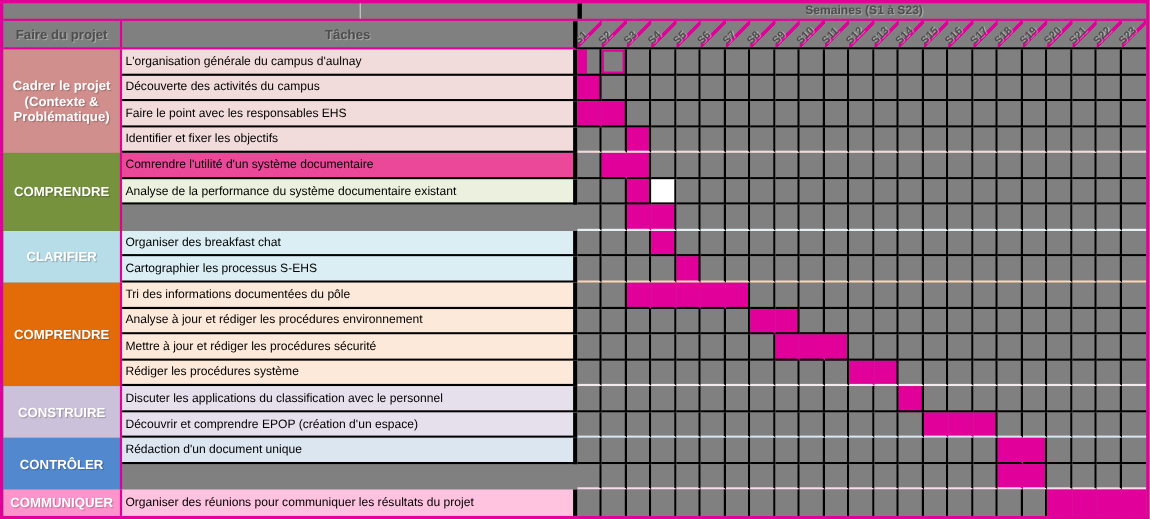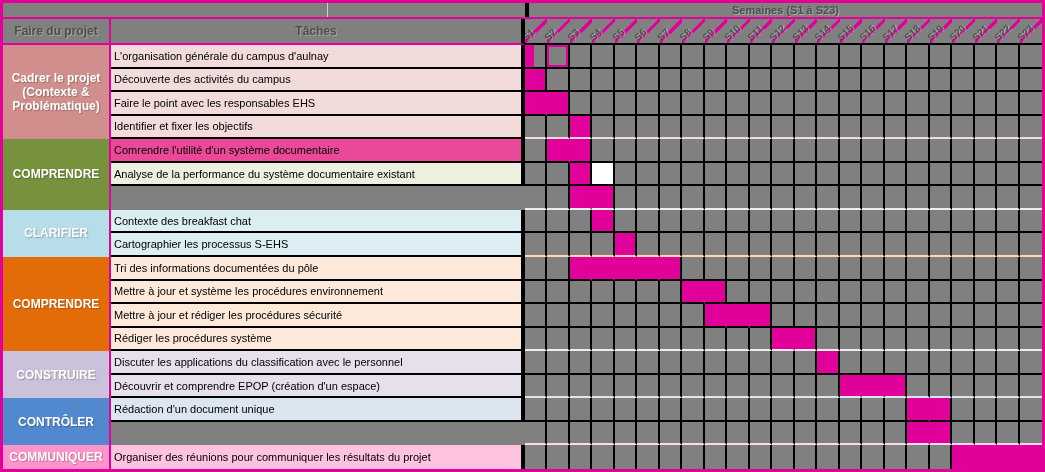--- a/index.html
+++ b/index.html
@@ -326,21 +326,21 @@
       <div class="g-cell" style="grid-area: 7 / 16; border-bottom-color: rgb(230, 239, 244);"></div>
       <div class="g-cell" style="grid-area: 7 / 17; border-bottom-color: rgb(230, 239, 244);"></div>
       <div class="g-cell" style="grid-area: 7 / 18; border-bottom-color: rgb(230, 239, 244);"></div>
       <div class="g-cell" style="grid-area: 7 / 19; border-bottom-color: rgb(230, 239, 244);"></div>
       <div class="g-cell" style="grid-area: 7 / 20; border-bottom-color: rgb(230, 239, 244);"></div>
       <div class="g-cell" style="grid-area: 7 / 21; border-bottom-color: rgb(230, 239, 244);"></div>
       <div class="g-cell" style="grid-area: 7 / 22; border-bottom-color: rgb(230, 239, 244);"></div>
       <div class="g-cell" style="grid-area: 7 / 23; border-bottom-color: rgb(230, 239, 244);"></div>
       <div class="g-cell" style="grid-area: 7 / 24; border-bottom-color: rgb(230, 239, 244);"></div>
       <div class="g-cell last-col" style="grid-area: 7 / 25; border-bottom-color: rgb(230, 239, 244);"></div>
-      <div class="task-cell" style="grid-row: 8; background: rgb(218, 238, 243);">Contexte des breakfast chat</div>
+      <div class="task-cell" style="grid-row: 8; background: rgb(218, 238, 243);">Organiser des breakfast chat</div>
       <div class="g-cell" style="grid-area: 8 / 3;"></div>
       <div class="g-cell" style="grid-area: 8 / 4;"></div>
       <div class="g-cell" style="grid-area: 8 / 5;"></div>
       <div class="g-cell fill" style="grid-area: 8 / 6;"></div>
       <div class="g-cell" style="grid-area: 8 / 7;"></div>
       <div class="g-cell" style="grid-area: 8 / 8;"></div>
       <div class="g-cell" style="grid-area: 8 / 9;"></div>
       <div class="g-cell" style="grid-area: 8 / 10;"></div>
       <div class="g-cell" style="grid-area: 8 / 11;"></div>
       <div class="g-cell" style="grid-area: 8 / 12;"></div>
@@ -398,21 +398,21 @@
       <div class="g-cell" style="grid-area: 10 / 16;"></div>
       <div class="g-cell" style="grid-area: 10 / 17;"></div>
       <div class="g-cell" style="grid-area: 10 / 18;"></div>
       <div class="g-cell" style="grid-area: 10 / 19;"></div>
       <div class="g-cell" style="grid-area: 10 / 20;"></div>
       <div class="g-cell" style="grid-area: 10 / 21;"></div>
       <div class="g-cell" style="grid-area: 10 / 22;"></div>
       <div class="g-cell" style="grid-area: 10 / 23;"></div>
       <div class="g-cell" style="grid-area: 10 / 24;"></div>
       <div class="g-cell last-col" style="grid-area: 10 / 25;"></div>
-      <div class="task-cell" style="grid-row: 11; background: rgb(253, 233, 217);">Mettre à jour et système les procédures environnement</div>
+      <div class="task-cell" style="grid-row: 11; background: rgb(253, 233, 217);">Analyse à jour et rédiger les procédures environnement</div>
       <div class="g-cell" style="grid-area: 11 / 3;"></div>
       <div class="g-cell" style="grid-area: 11 / 4;"></div>
       <div class="g-cell" style="grid-area: 11 / 5;"></div>
       <div class="g-cell" style="grid-area: 11 / 6;"></div>
       <div class="g-cell" style="grid-area: 11 / 7;"></div>
       <div class="g-cell" style="grid-area: 11 / 8;"></div>
       <div class="g-cell" style="grid-area: 11 / 9;"></div>
       <div class="g-cell fill fill-mid" style="grid-area: 11 / 10;"></div>
       <div class="g-cell fill" style="grid-area: 11 / 11;"></div>
       <div class="g-cell" style="grid-area: 11 / 12;"></div>

